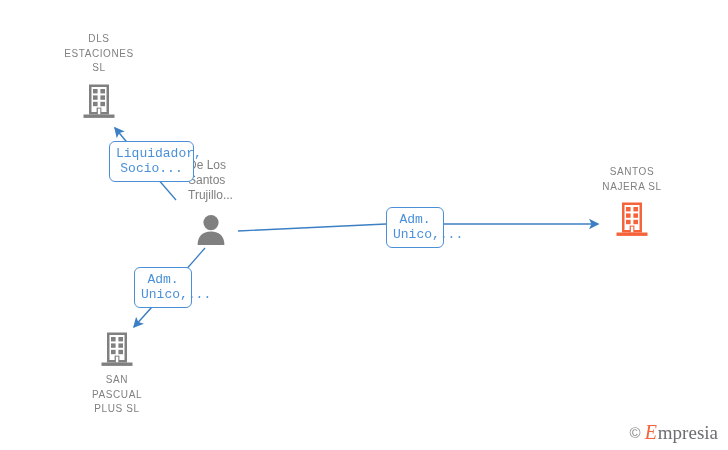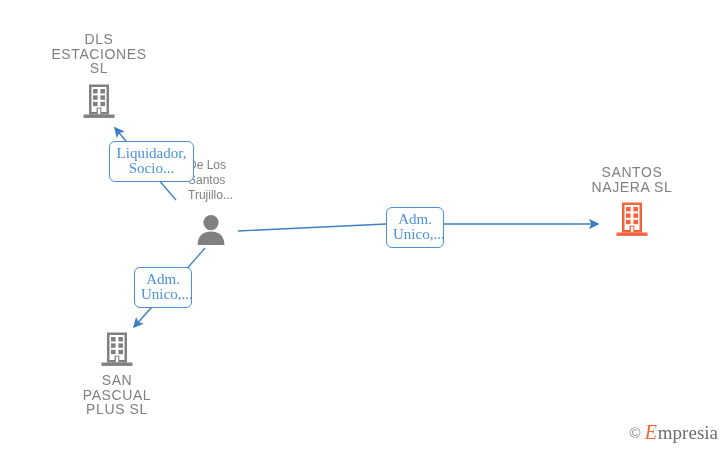--- a/index.html
+++ b/index.html
@@ -13,21 +13,21 @@
     height: 450px;
     background: #ffffff;
     overflow: hidden;
     font-family: "Liberation Sans", sans-serif;
   }
   .node {
     position: absolute;
     text-align: center;
   }
   .node-label {
-    font-size: 14px;
+    font-size: 10px;
     letter-spacing: 0.6px;
     line-height: 14.5px;
     color: #808080;
     white-space: pre-line;
     font-family: "Liberation Sans", sans-serif;
   }
   .node-label.person {
     letter-spacing: 0px;
     text-align: left;
     line-height: 15px;
@@ -41,26 +41,26 @@
   svg { display: block; }
 
   
   .bubble {
     position: absolute;
     box-sizing: border-box;
     border: 1.4px solid #4a90d9;
     border-radius: 6px;
     background: #ffffff;
     color: #4a90d9;
-    font-size: 15px;
+    font-size: 13px;
     line-height: 15px;
     text-align: center;
     padding: 4px 6px 5px 6px;
     white-space: pre-line;
-    font-family: Liberation Serif, serif;
+    font-family: Liberation Mono, monospace;
     z-index: 5;
   }
   #edges {
     position: absolute;
     left: 0; top: 0;
     width: 728px;
     height: 450px;
     z-index: 1;
   }
   

